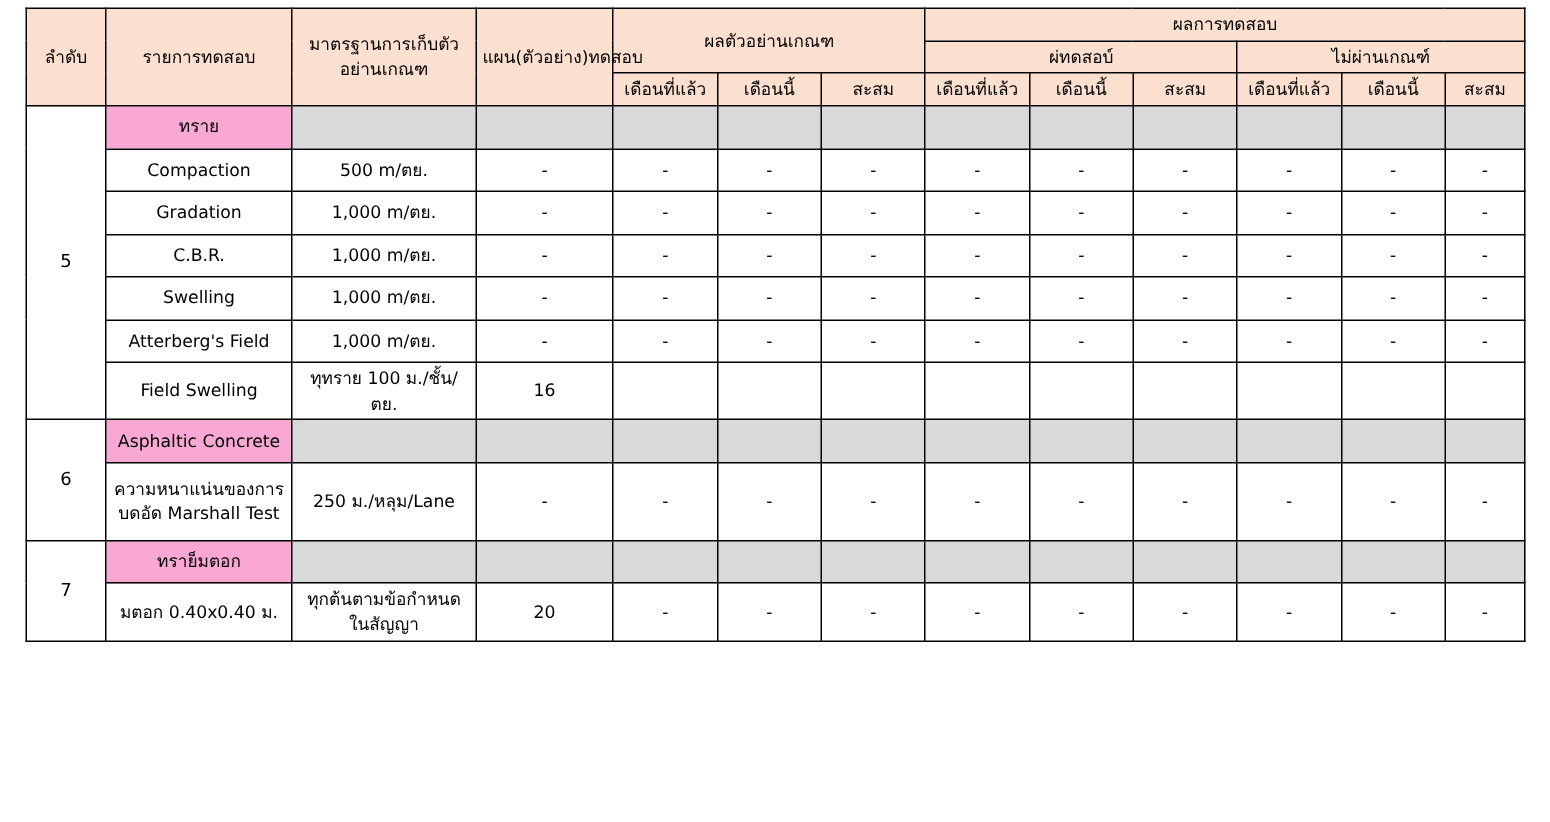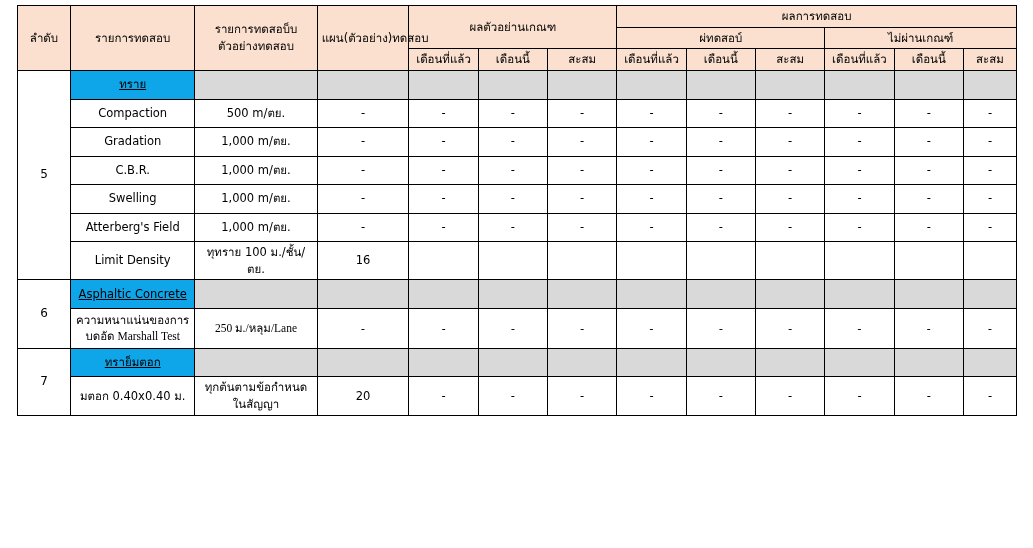--- a/index.html
+++ b/index.html
@@ -36,24 +36,23 @@
     text-align: center;
     line-height: 1.45;
     box-sizing: border-box;
   }
   thead th {
     background: #fbe0cf;
     font-weight: normal;
     font-size: 11.5px;
   }
   td.group-head {
-    background: #0ea5e9;
+    background: #f9a8d4;
     text-align: left;
     padding-left: 10px;
-    text-decoration: underline;
   }
   td.shaded {
     background: #d9d9d9;
   }
   td.seq {
     font-size: 12px;
   }
   td.item {
     text-align: left;
     padding-left: 12px;
@@ -68,22 +67,21 @@
     text-align: right;
     padding-right: 10px;
   }
   td.val {
     text-align: center;
   }
   .row-h {
     height: 28.5px;
   }
   .row-h-tall {
-    height: 40px;
-    font-family: Liberation Serif, serif;
+    height: 52px;
   }
 </style>
 </head>
 <body>
 
 <div id="sheet">
   <table class="report">
     <colgroup>
       <col style="width:52px">
       <col style="width:122px">
@@ -96,21 +94,21 @@
       <col style="width:68px">
       <col style="width:68px">
       <col style="width:68px">
       <col style="width:68px">
       <col style="width:52px">
     </colgroup>
     <thead>
       <tr>
         <th rowspan="3">ลำดับ</th>
         <th rowspan="3">รายการทดสอบ</th>
-        <th rowspan="3">รายการทดสอบ็บตัวอย่างทดสอบ</th>
+        <th rowspan="3">มาตรฐานการเก็บตัวอย่านเกณฑ</th>
         <th rowspan="3">แผน(ตัวอย่าง)ทดสอบ</th>
         <th colspan="3" rowspan="2">ผลตัวอย่านเกณฑ</th>
         <th colspan="6">ผลการทดสอบ</th>
       </tr>
       <tr>
         <th colspan="3">ผ่ทดสอบ์</th>
         <th colspan="3">ไม่ผ่านเกณฑ์</th>
       </tr>
       <tr>
         <th>เดือนที่แล้ว</th>
@@ -204,21 +202,21 @@
           <td class="val">-</td>
           <td class="val">-</td>
           <td class="val">-</td>
           <td class="val">-</td>
           <td class="val">-</td>
           <td class="val">-</td>
           <td class="val">-</td>
           <td class="val">-</td>
         </tr>
         <tr class="row-h">
-          <td class="item">Limit Density</td>
+          <td class="item">Field Swelling</td>
           <td class="std">ทุทราย 100 ม./ชั้น/ตย.</td>
           <td class="val">16</td>
           <td class="val"></td>
           <td class="val"></td>
           <td class="val"></td>
           <td class="val"></td>
           <td class="val"></td>
           <td class="val"></td>
           <td class="val"></td>
           <td class="val"></td>

